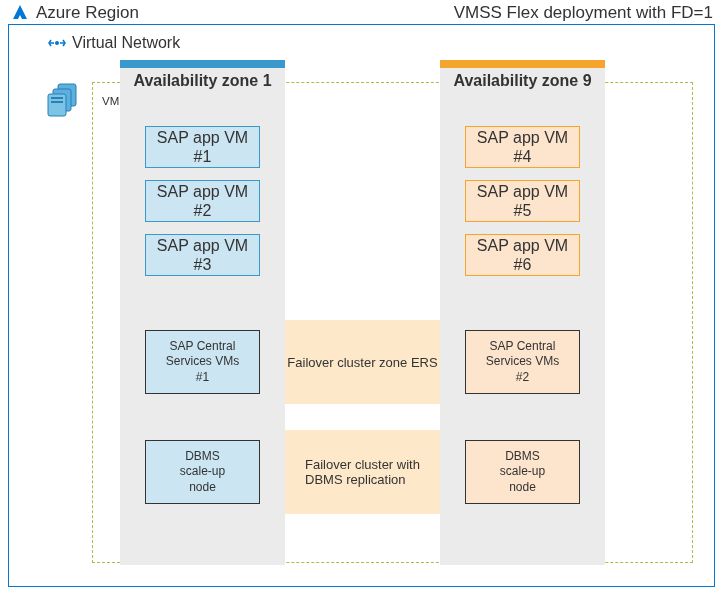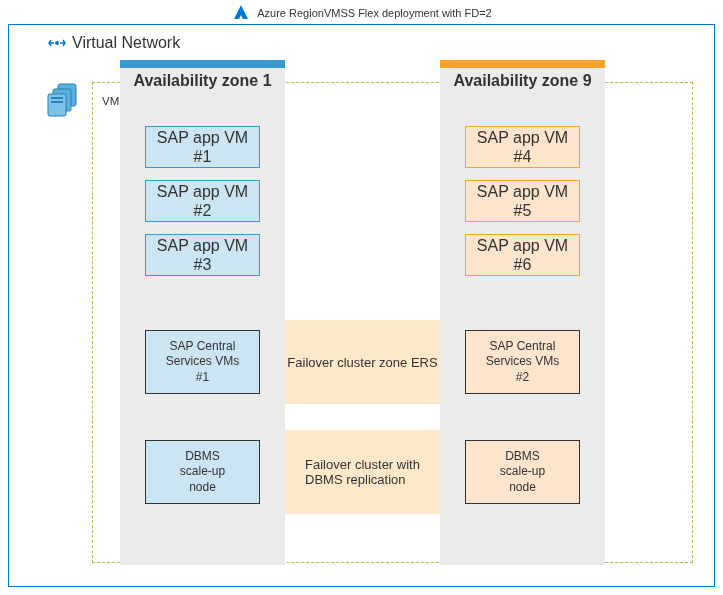--- a/index.html
+++ b/index.html
@@ -13,22 +13,22 @@
     position: relative;
   }
   .outer-border {
     position: absolute;
     top: 24px; left: 8px; right: 8px; bottom: 8px;
     border: 1px solid #0078d4;
   }
   .header {
     position: absolute;
     top: 3px; left: 10px; right: 10px;
-    display: flex; justify-content: center; align-items: center;
-    font-size: 11px;
+    display: flex; justify-content: space-between; align-items: center;
+    font-size: 17px;
   }
   .azure-logo { display: flex; align-items: center; gap: 6px; }
   .vnet-row {
     position: absolute; top: 34px; left: 48px;
     display: flex; align-items: center; gap: 6px;
     font-size: 16px;
   }
   .vmss-border {
     position: absolute;
     top: 82px; left: 92px; right: 30px; bottom: 32px;
@@ -100,21 +100,21 @@
 </head>
 <body>
 
 <div class="header">
   <div class="azure-logo">
     <svg width="20" height="20" viewBox="0 0 20 20">
       <path d="M10 2 L3 16 L8 16 L10 12 L12 16 L17 16 Z" fill="#0078d4"></path>
     </svg>
     <span>Azure Region</span>
   </div>
-  <span>VMSS Flex deployment with FD=2</span>
+  <span>VMSS Flex deployment with FD=1</span>
 </div>
 
 <div class="outer-border"></div>
 
 <div class="vnet-row">
   <svg width="18" height="18" viewBox="0 0 18 18">
     <circle cx="9" cy="9" r="2" fill="#0078d4"></circle>
     <path d="M2 9 L6 9 M12 9 L16 9" stroke="#0078d4" stroke-width="1.5"></path>
     <path d="M3 6 L1 9 L3 12 M15 6 L17 9 L15 12" fill="none" stroke="#0078d4" stroke-width="1.5"></path>
   </svg>

